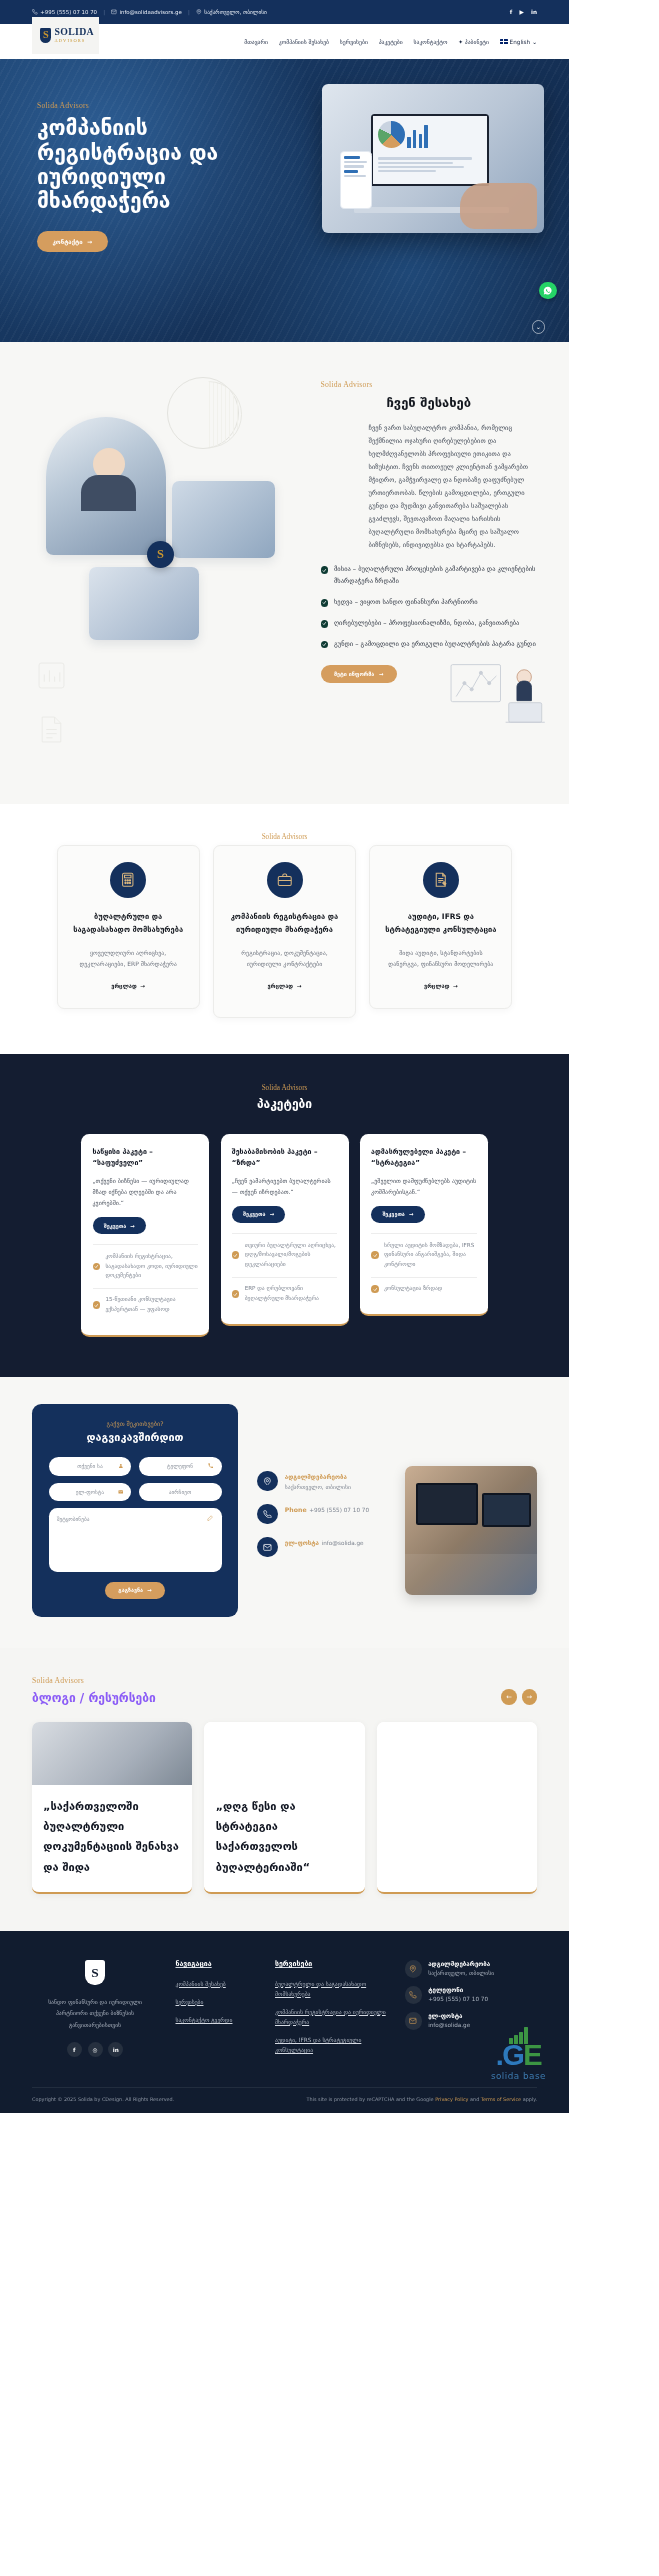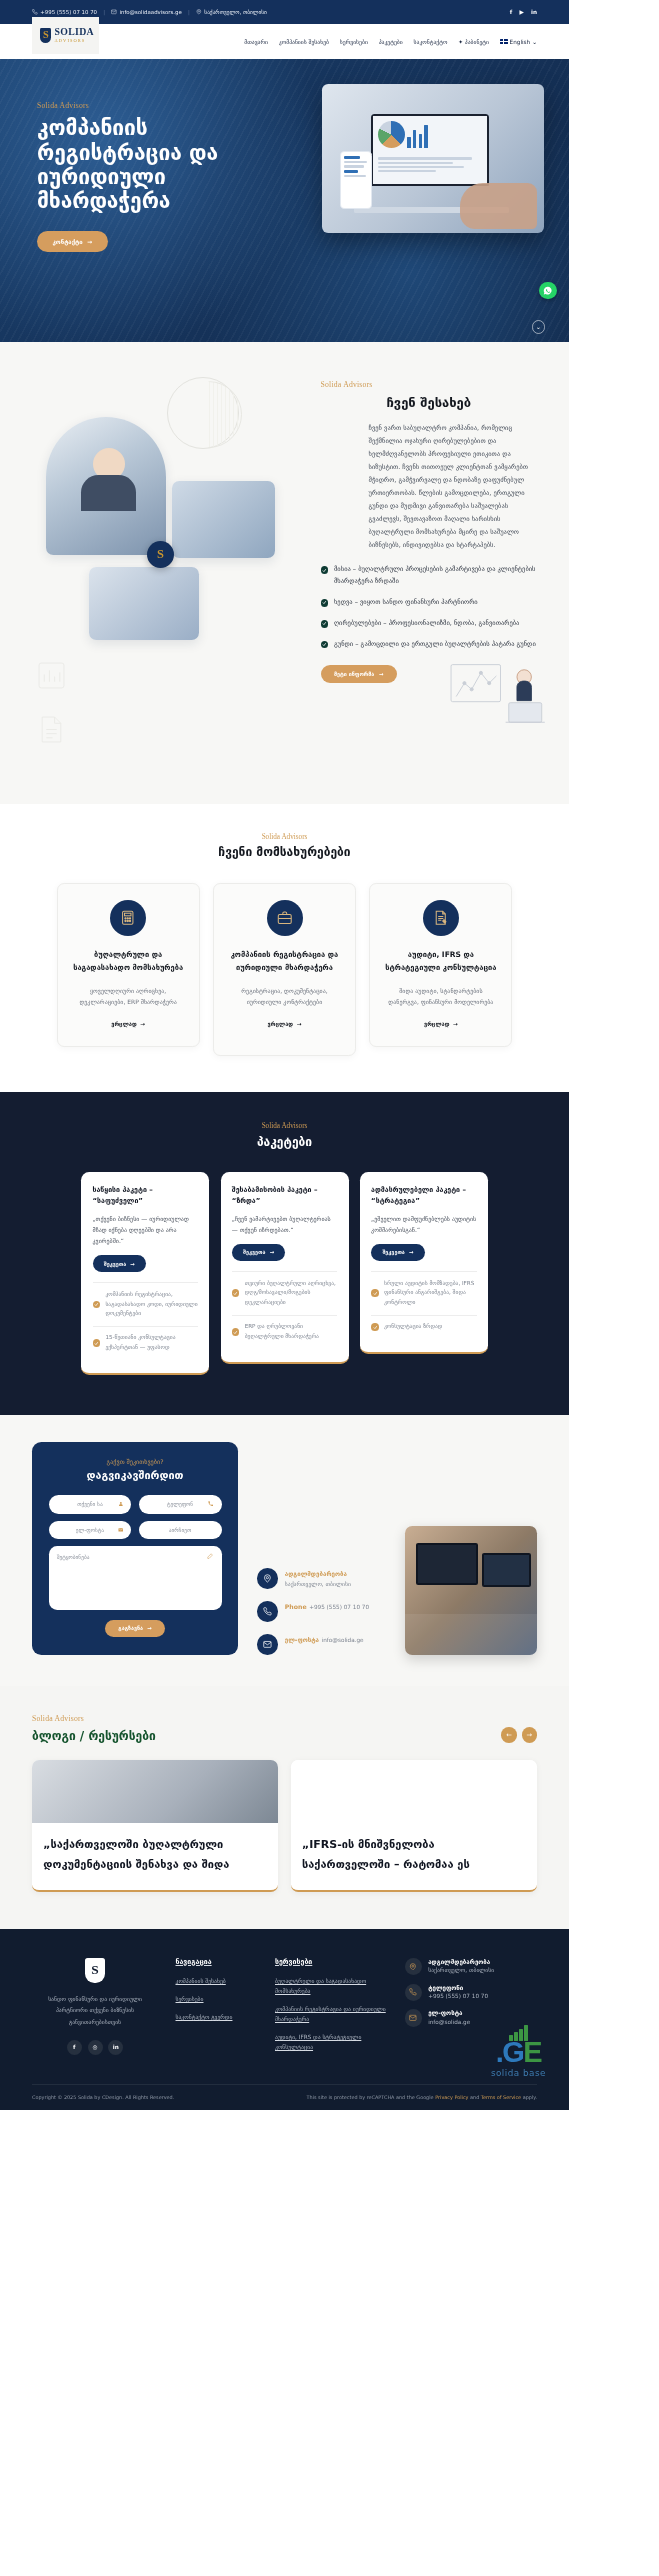--- a/index.html
+++ b/index.html
@@ -100,21 +100,21 @@
   .pkg-grid{display:flex;gap:11.3px;justify-content:center;align-items:flex-start;}
   .pkg{width:128px;background:#fff;border-radius:8.2px;border-bottom:2.6px solid #cf9b54;padding:13.4px 11.3px 13.4px;text-align:left;}
   .pkg h3{font-size:7px;line-height:1.55;color:#101521;margin-bottom:6.2px;font-weight:bold;}
   .pkg .quote{font-size:6px;line-height:1.85;color:#49505c;margin-bottom:9.3px;}
   .btn-navy{display:inline-flex;align-items:center;gap:4.1px;background:#14305c;color:#fff;border:none;border-radius:11.3px;padding:5.2px 11.3px;font-size:5.4px;font-weight:bold;cursor:pointer;font-family:inherit;margin-bottom:10.3px;}
   .feat{display:flex;gap:5.2px;align-items:center;padding:6.7px 0;font-size:5.6px;line-height:1.75;color:#7c838f;border-top:0.5px solid #ededed;}
   .feat:first-of-type{border-top:none;}
   .fchk{flex:0 0 auto;width:7.7px;height:7.7px;border-radius:50%;background:#cf9b54;display:flex;align-items:center;justify-content:center;}
   .fchk svg{width:4.6px;height:4.6px;}
   
-  .contact{background:#f7f7f5;padding:27px 32px 31px;display:flex;gap:19px;align-items:flex-end;position:relative;overflow:hidden;}
+  .contact{background:#f7f7f5;padding:27px 32px 31px;display:flex;gap:19px;align-items:center;position:relative;overflow:hidden;}
   .cf{width:206px;background:#14305c;border-radius:9.3px;padding:15.5px 16.5px 17.5px;}
   .cf-eyebrow{color:#cf9b54;font-size:6.2px;text-align:center;margin-bottom:4.1px;}
   .cf h2{color:#fff;font-size:10.8px;text-align:center;margin-bottom:13.4px;font-weight:bold;}
   .cf-row{display:flex;gap:7.2px;margin-bottom:7.2px;}
   .cf-inp{flex:1;background:#fff;border-radius:11.3px;height:18.5px;display:flex;align-items:center;padding:0 8.2px;font-size:5.4px;color:#8b919b;justify-content:center;gap:3.1px;position:relative;}
   .cf-inp .fi{position:absolute;right:8.2px;color:#cf9b54;font-size:5.7px;}
   .cf-area{background:#fff;border-radius:8.2px;height:64px;padding:7.2px 8.2px;font-size:5.4px;color:#8b919b;position:relative;margin-bottom:9.3px;}
   .cf-area .fi{position:absolute;right:8.2px;top:6.7px;color:#cf9b54;}
   .btn-send{display:flex;align-items:center;gap:4.1px;background:#d59d5e;color:#fff;border:none;border-radius:11.3px;padding:5.7px 13.4px;font-size:5.4px;font-weight:bold;cursor:pointer;font-family:inherit;margin:0 auto;}
   .cinfo{width:129px;padding-top:7.2px;display:flex;flex-direction:column;gap:12.4px;}
@@ -123,21 +123,21 @@
   .ci-ico svg{width:8.8px;height:8.8px;}
   .ci-t{color:#cf9b54;font-size:6.2px;font-weight:bold;margin-bottom:1.5px;}
   .ci-v{color:#7c838f;font-size:5.7px;}
   .cimg{flex:1;height:129px;border-radius:7.2px;margin-top:40px;background:linear-gradient(135deg,#c9ae93 0%,#8d7a66 50%,#55657c 100%);box-shadow:0 4.1px 12.4px rgba(0,0,0,.16);position:relative;overflow:hidden;}
   .cimg .mon{position:absolute;left:11.3px;top:17.5px;width:62px;height:42px;background:#1d2635;border-radius:2.1px;border:2.1px solid #0f1520;}
   .cimg .mon2{position:absolute;left:77px;top:27px;width:49px;height:34px;background:#223044;border-radius:2.1px;border:2.1px solid #0f1520;}
   .cimg .desk{position:absolute;left:0;right:0;bottom:0;height:41px;background:rgba(255,255,255,.08);}
   
   .blog{background:#f5f5f3;padding:28px 32px 37px;}
   .blog-head{display:flex;align-items:flex-end;justify-content:space-between;margin-bottom:17.5px;}
-  .blog h2{font-size:12px;color:#14532d;font-weight:bold;margin-top:3.1px;}
+  .blog h2{font-size:12px;color:#8b5cf6;font-weight:bold;margin-top:3.1px;}
   .arrows{display:flex;gap:4.6px;}
   .arw{width:15.5px;height:15.5px;border-radius:50%;background:#cf9b54;color:#fff;display:flex;align-items:center;justify-content:center;font-size:6.7px;cursor:pointer;}
   .blog-grid{display:flex;gap:12.4px;}
   .bcard{flex:1;background:#fff;border-radius:7.2px;border-bottom:2.1px solid #cf9b54;overflow:hidden;box-shadow:0 1.5px 6.2px rgba(0,0,0,.05);}
   .bimg{height:63px;background:linear-gradient(135deg,#d9dde2 0%,#a8b0bb 60%,#7d8894 100%);position:relative;}
   .bimg.plain{background:#fff;}
   .bcard h3{font-size:11px;line-height:1.85;color:#101521;padding:11.3px 11.3px 14.4px;font-weight:bold;}
   
   .footer{background:#111c2f;padding:29px 32px 0;color:#d6dbe3;position:relative;}
   .f-grid{display:flex;gap:17.5px;}
@@ -343,21 +343,20 @@
         <circle cx="78" cy="66" r="3" fill="#c9ced6"></circle>
       <circle cx="146" cy="54" r="14" stroke="#c9a187" fill="#f3e0d2"></circle>
       <path d="M132 74c0-8 6-12 14-12s14 4 14 12v26h-28z" fill="#2c3c58" stroke="#2c3c58"></path>
       <rect x="116" y="104" width="64" height="38" rx="3" fill="#e4e8ee" stroke="#c9ced6"></rect>
       <path d="M110 142h76" stroke="#c9ced6"></path>
     </svg>
   </div>
 
   <div class="services">
     <div class="svc-eyebrow">Solida Advisors</div>
-    <h2>ჩვენი მომსახურებები</h2>
     <div class="svc-grid">
 
       <div class="svc-card">
         <div class="svc-ico">
           <svg viewBox="0 0 24 24" fill="none" stroke="#d8b57e" stroke-width="1.6">
               <rect x="4" y="2" width="16" height="20" rx="2"></rect>
               <rect x="7" y="5" width="10" height="4"></rect>
               <circle cx="8.5" cy="13" r="1" fill="#d8b57e"></circle>
               <circle cx="12" cy="13" r="1" fill="#d8b57e"></circle>
               <circle cx="15.5" cy="13" r="1" fill="#d8b57e"></circle>
@@ -598,21 +597,24 @@
         <span class="arw">→</span>
       </div>
     </div>
     <div class="blog-grid">
       <div class="bcard">
         <div class="bimg"></div>
         <h3>„საქართველოში ბუღალტრული დოკუმენტაციის შენახვა და შიდა</h3>
       </div>
       <div class="bcard">
         <div class="bimg plain"></div>
-        <h3>„IFRS-ის მნიშვნელობა საქართველოში – რატომაა ეს</h3>
+        <h3>„დღგ წესი და სტრატეგია საქართველოს ბუღალტერიაში“</h3>
+      </div>
+      <div class="bcard">
+        <div class="bimg plain"></div>
       </div>
     </div>
   </div>
 
   <div class="footer">
     <div class="f-grid">
       <div class="f-brand">
         <div class="f-logo">S</div>
         <p>სანდო ფინანსური და იურიდიული პარტნიორი თქვენი ბიზნესის განვითარებისთვის</p>
         <div class="f-soc">

